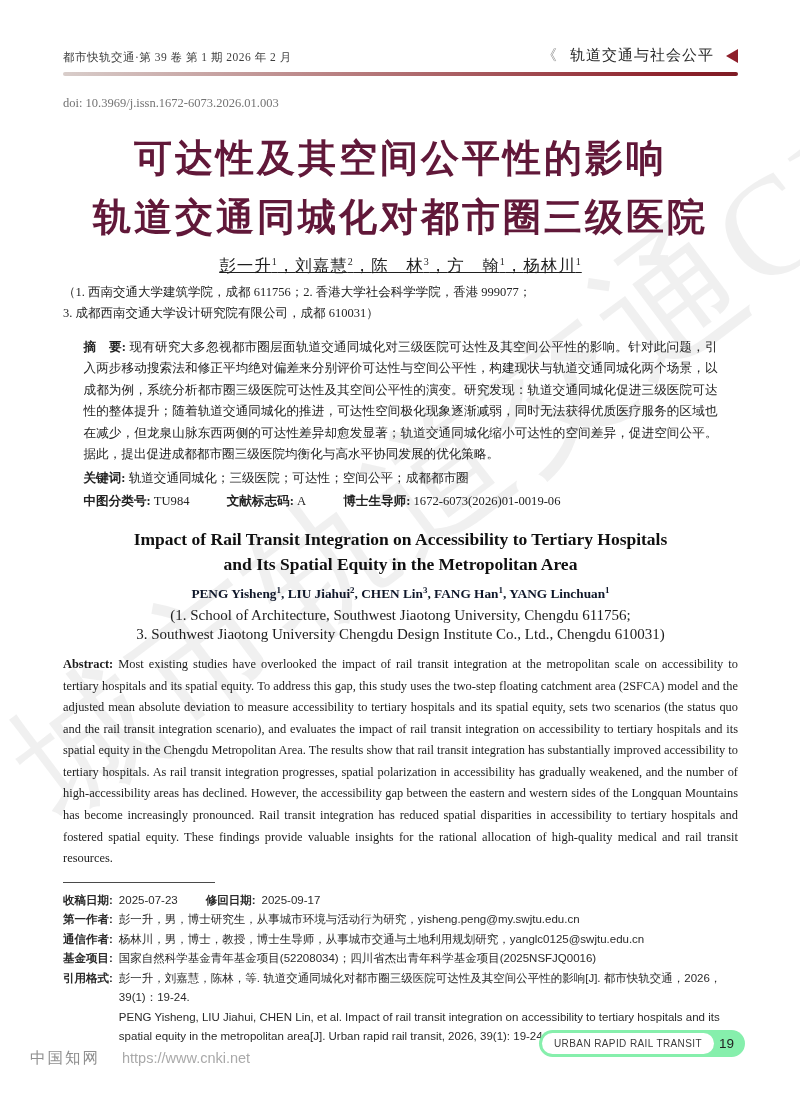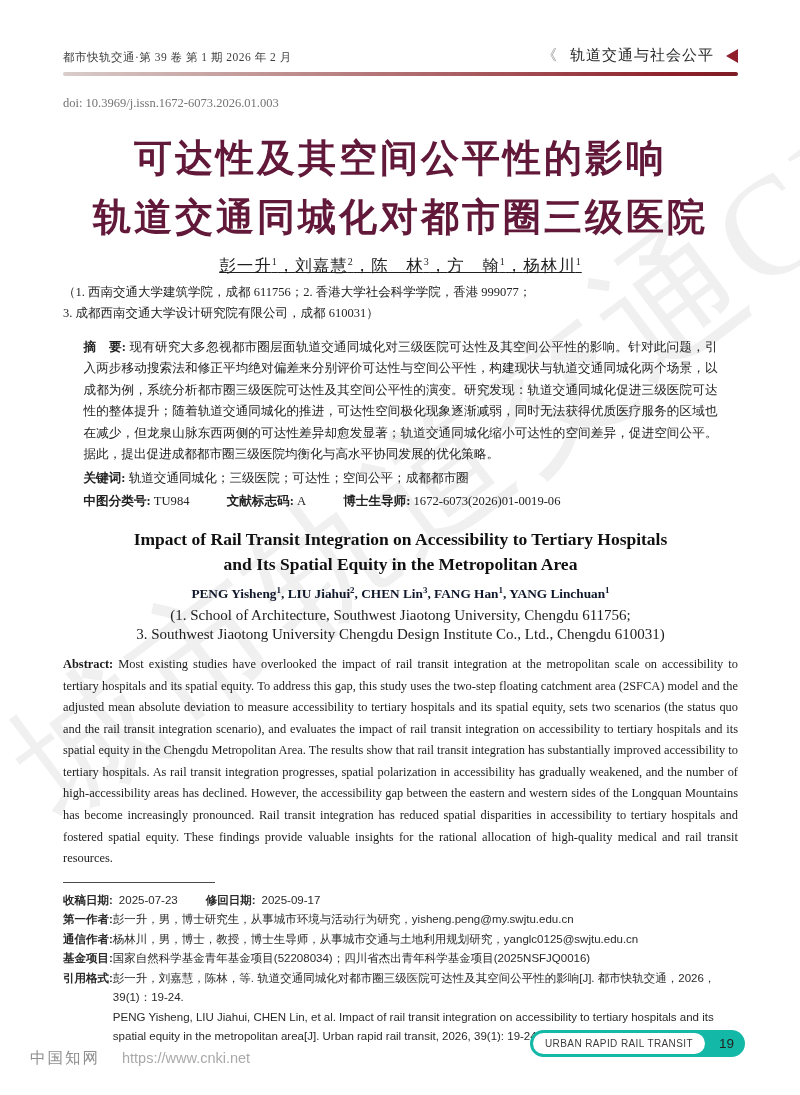--- a/index.html
+++ b/index.html
@@ -31,31 +31,31 @@
   .clc-line span.pair:last-child{margin-right:0;}
   .title-en{margin-top:15px;text-align:center;font-size:17.5px;font-weight:bold;line-height:25px;color:#101010;}
   .authors-en{margin-top:8px;text-align:center;font-size:13.3px;font-weight:bold;color:#0f172a;}
   .authors-en sup{font-size:9px;}
   .affil-en{margin-top:4px;text-align:center;font-size:15px;line-height:19px;color:#1c1c1c;}
   .abs-en{margin-top:10px;font-size:12.4px;line-height:21.6px;text-align:justify;color:#1c1c1c;}
   .footnote{margin-top:12px;font-family:"Liberation Sans","DejaVu Sans",sans-serif;
        font-size:11.5px;color:#2a2a2a;}
   .fn-rule{width:152px;border-top:1.3px solid #4a4a4a;margin-bottom:8px;}
   .fn-row{display:flex;line-height:19.5px;}
-  .fn-row b{white-space:nowrap;font-weight:bold;}
+  .fn-row b{white-space:nowrap;margin-right:6px;font-weight:bold;}
   .fn-dates b{margin-right:6px;}
   .fn-dates .val{margin-right:28px;}
   .fn-body{flex:1;}
   .fn-body p{margin:0;}
   .badge{position:absolute;right:55px;bottom:38px;z-index:1;display:flex;align-items:center;
-       background:#14b8a6;border-radius:14px;height:27px;padding:0 0 0 3px;box-sizing:border-box;
+       background:#86efac;border-radius:14px;height:27px;padding:0 0 0 3px;box-sizing:border-box;
        font-family:"Liberation Sans","DejaVu Sans",sans-serif;}
   .badge-inner{background:#ffffff;border-radius:11px;height:21px;line-height:21px;padding:0 12px;
        font-size:10px;letter-spacing:.4px;color:#3c3c3c;}
-  .badge-num{padding:0 11px 0 14px;font-size:13.5px;color:#222;}
+  .badge-num{padding:0 11px 0 5px;font-size:13.5px;color:#222;}
   .footer{position:absolute;left:30px;bottom:26px;z-index:1;display:flex;gap:22px;align-items:baseline;
        font-family:"Liberation Sans","DejaVu Sans",sans-serif;}
   .site-name{font-size:15.5px;color:#8f8f8f;letter-spacing:2px;}
   .site-url{font-size:14.5px;color:#a9a9a9;}
 </style>
 </head>
 <body>
 
 <div class="page">
 

